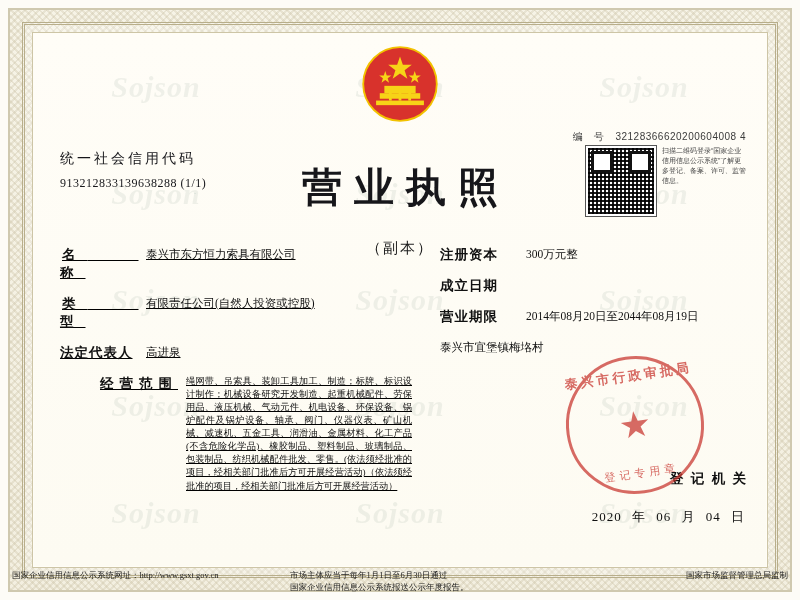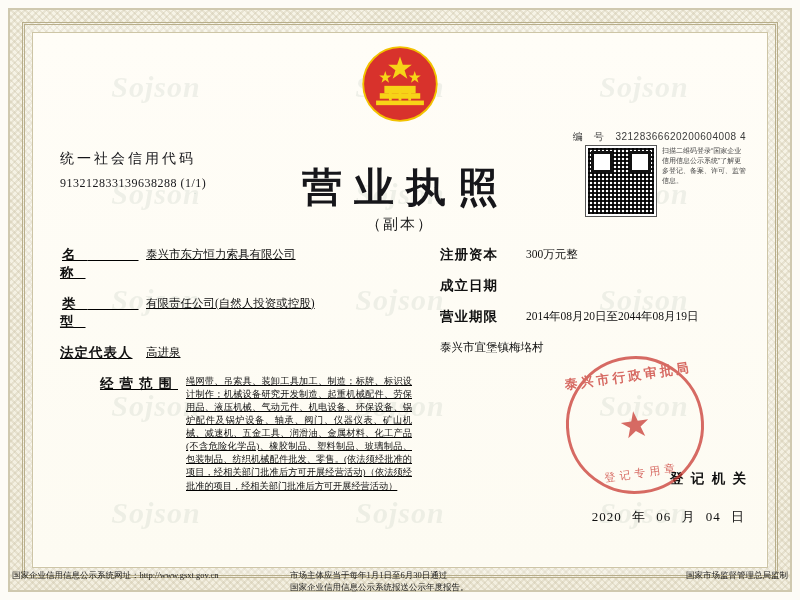--- a/index.html
+++ b/index.html
@@ -134,21 +134,21 @@
   }
   .big-title {
     font-family: "Liberation Serif", serif;
     font-weight: bold;
     font-size: 40px;
     letter-spacing: 12px;
     color: #16161a;
     text-indent: 12px;
   }
   .sub-title {
-    margin-top: 0;
+    margin-top: 24px;
     font-family: "Liberation Serif", serif;
     font-size: 15px;
     letter-spacing: 2px;
     color: #1c1c1c;
   }
 
   .credit-code {
     position: absolute;
     left: 26px;
     top: 116px;

